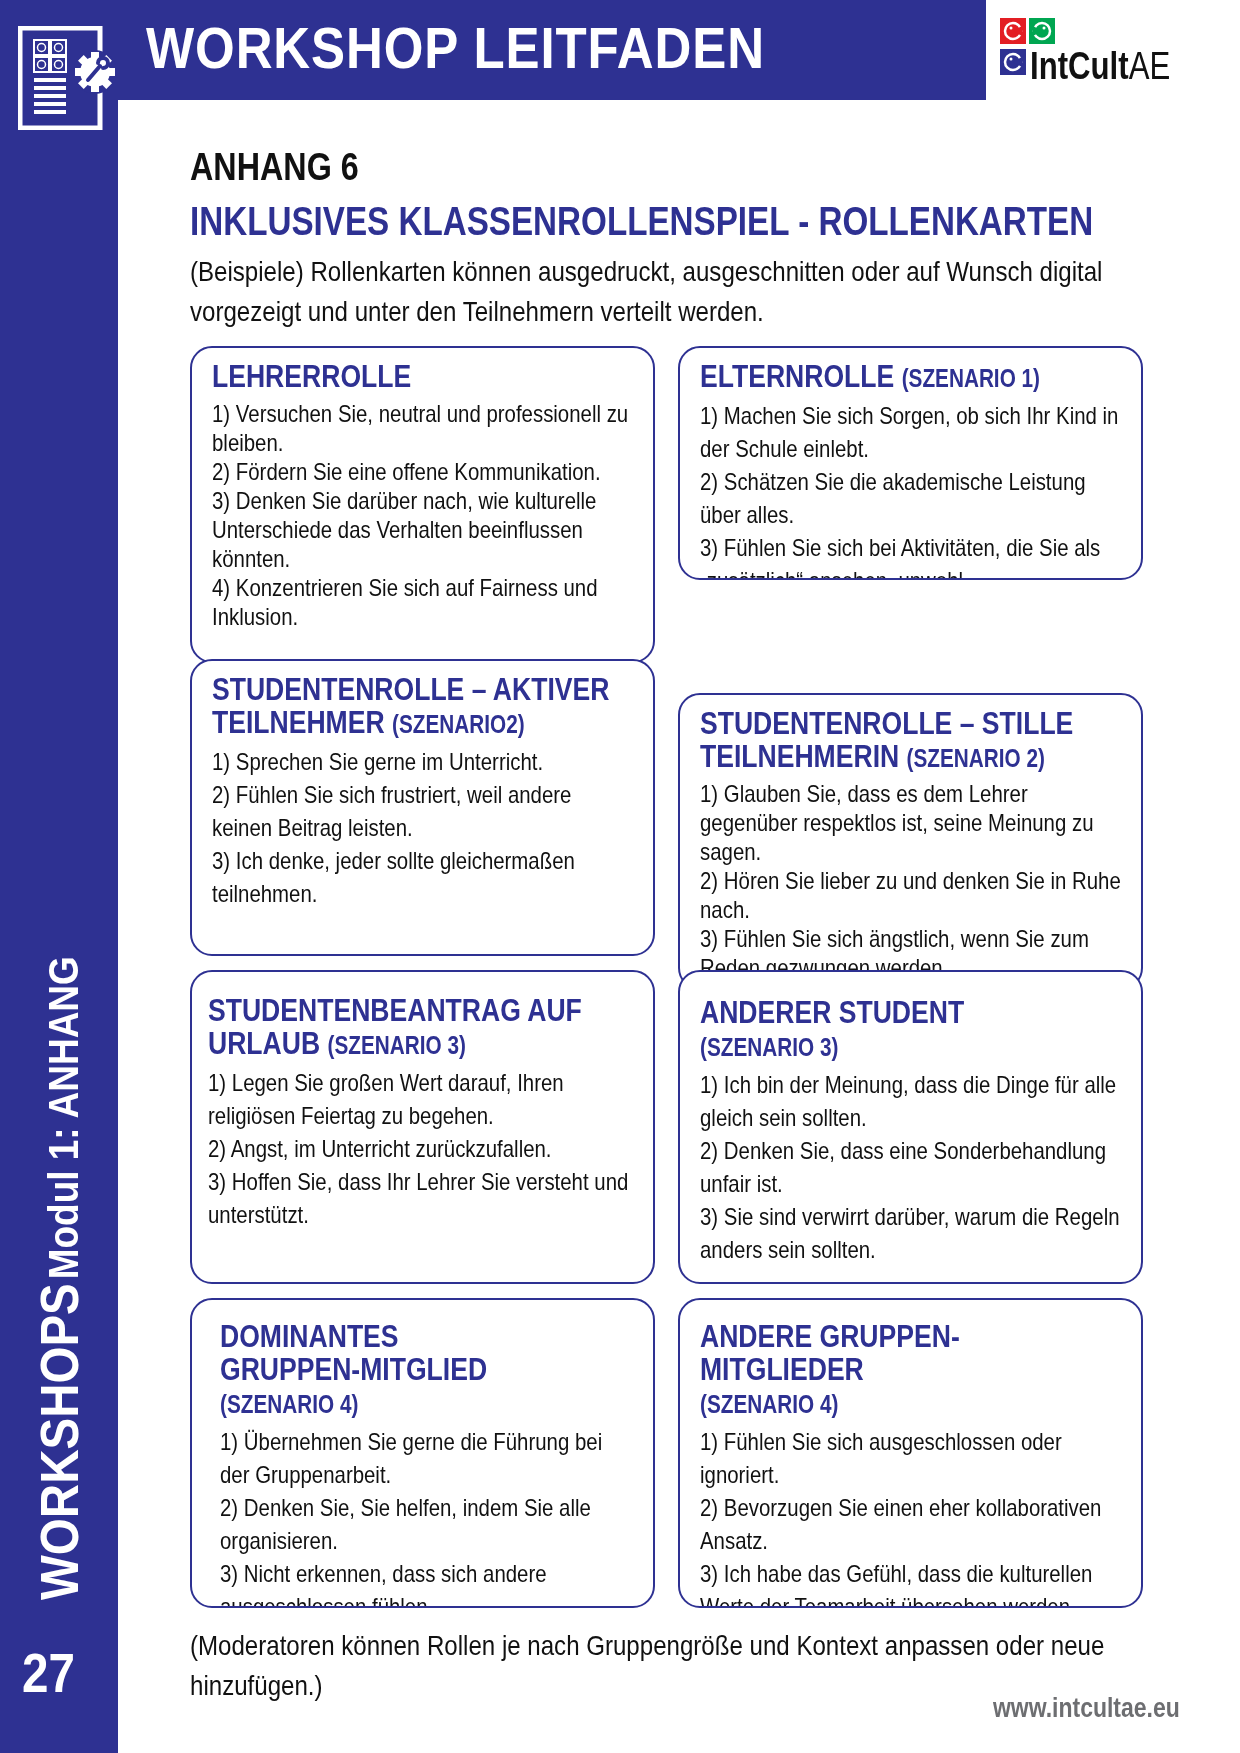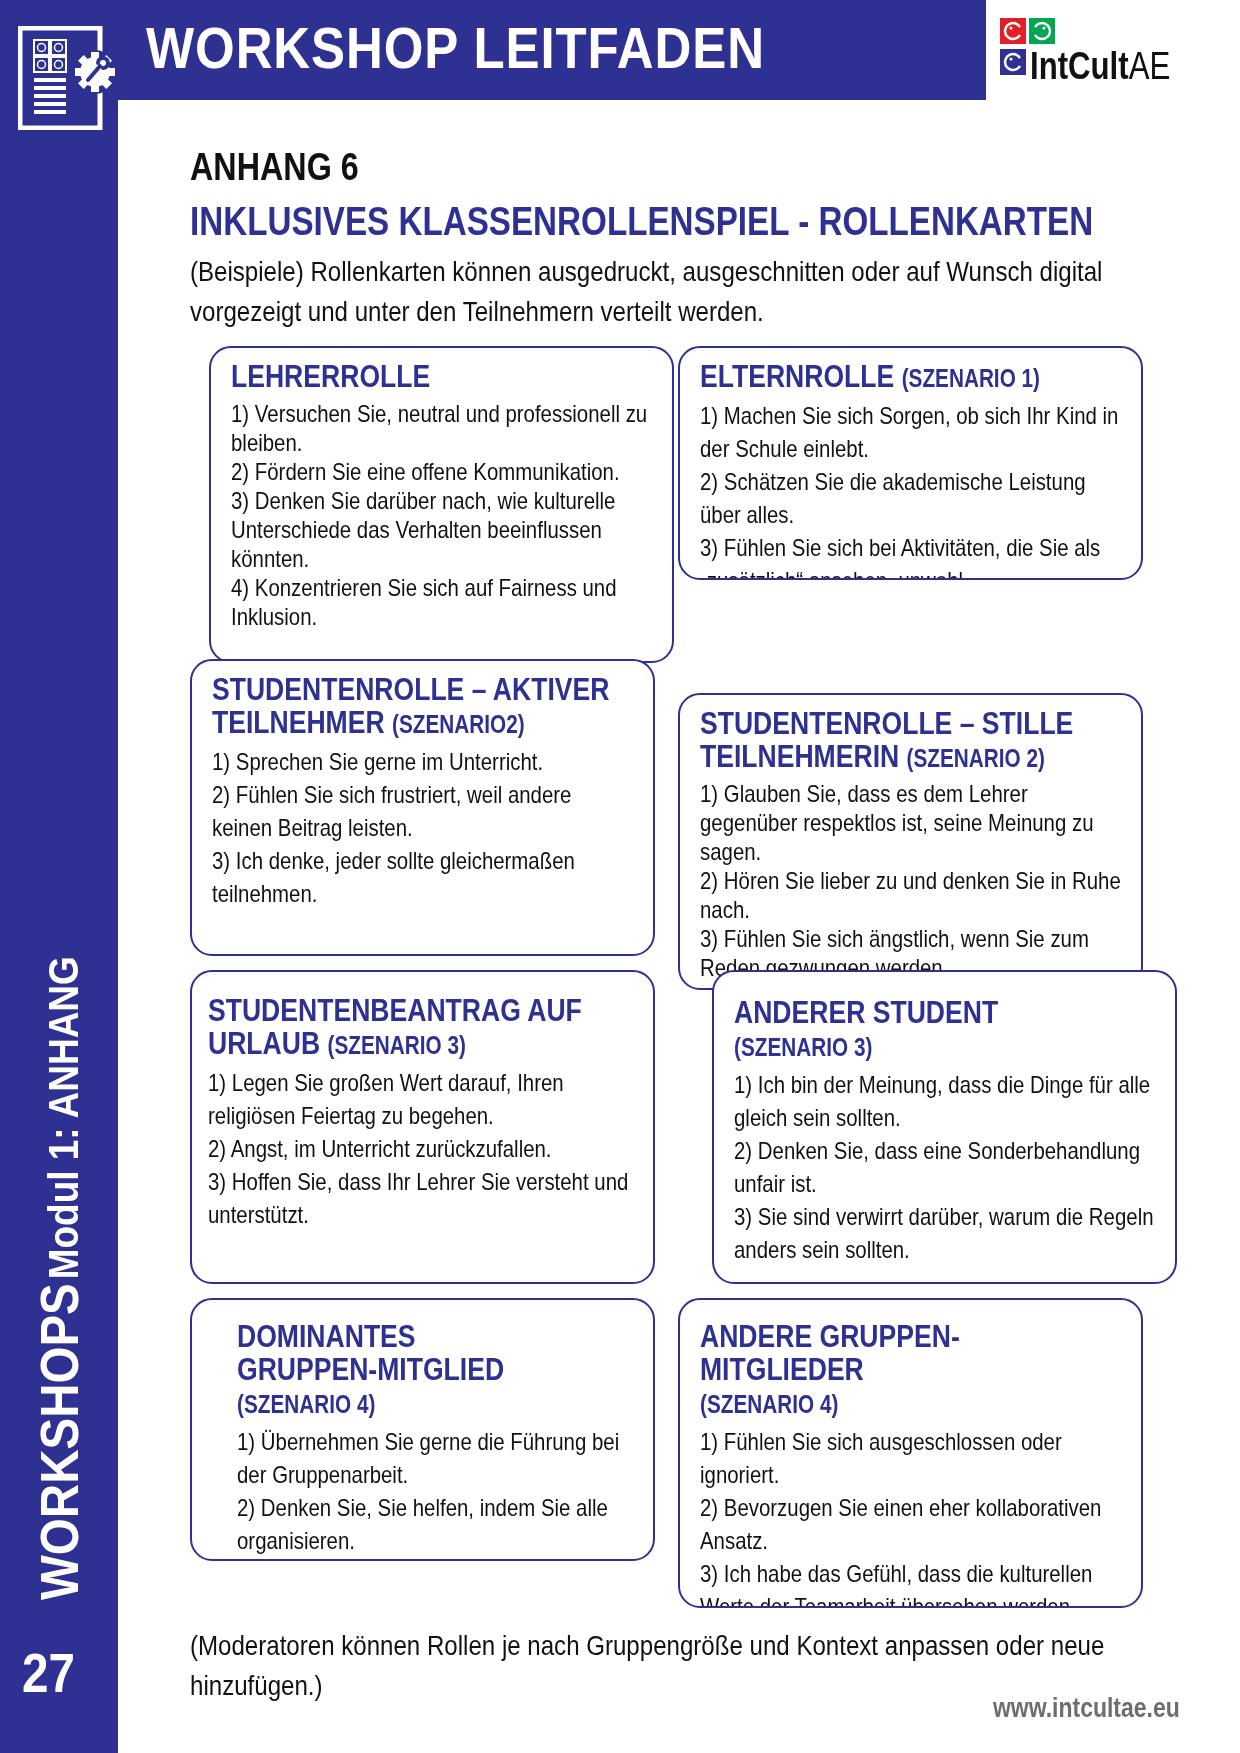--- a/index.html
+++ b/index.html
@@ -147,21 +147,21 @@
   </span>
 </div>
 <div class="page-number">27</div>
 
 <div class="content">
   <span class="annex-label">ANHANG 6</span>
   <span class="main-title">INKLUSIVES KLASSENROLLENSPIEL - ROLLENKARTEN</span>
   <p class="intro">(Beispiele) Rollenkarten können ausgedruckt, ausgeschnitten oder auf Wunsch digital vorgezeigt und unter den Teilnehmern verteilt werden.</p>
 </div>
 
-<div class="card" style="left:190px;top:346px;width:465px;height:317px;margin-left:19px;">
+<div class="card" style="left:190px;top:346px;width:465px;height:317px;">
   <div class="card-title"><span>LEHRERROLLE</span> <span class="scen"></span></div>
   <div class="card-items tight">
     <div class="card-item">1) Versuchen Sie, neutral und professionell zu bleiben.</div>
     <div class="card-item">2) Fördern Sie eine offene Kommunikation.</div>
     <div class="card-item">3) Denken Sie darüber nach, wie kulturelle Unterschiede das Verhalten beeinflussen könnten.</div>
     <div class="card-item">4) Konzentrieren Sie sich auf Fairness und Inklusion.</div>
   </div>
 </div>
 
 <div class="card" style="left:678px;top:346px;width:465px;height:234px;">
@@ -193,30 +193,30 @@
 
 <div class="card" style="left:190px;top:970px;width:465px;height:314px;padding-left:16px;padding-top:22px;">
   <div class="card-title"><span>STUDENTENBEANTRAG AUF URLAUB</span> <span class="scen">(SZENARIO 3)</span></div>
   <div class="card-items">
     <div class="card-item">1) Legen Sie großen Wert darauf, Ihren religiösen Feiertag zu begehen.</div>
     <div class="card-item">2) Angst, im Unterricht zurückzufallen.</div>
     <div class="card-item">3) Hoffen Sie, dass Ihr Lehrer Sie versteht und unterstützt.</div>
   </div>
 </div>
 
-<div class="card" style="left:712px;top:970px;width:465px;height:314px;padding-top:24px;">
+<div class="card" style="left:678px;top:970px;width:465px;height:314px;padding-top:24px;">
   <div class="card-title" style="width:80%;"><span>ANDERER STUDENT</span><br><span class="scen">(SZENARIO 3)</span></div>
   <div class="card-items">
     <div class="card-item">1) Ich bin der Meinung, dass die Dinge für alle gleich sein sollten.</div>
     <div class="card-item">2) Denken Sie, dass eine Sonderbehandlung unfair ist.</div>
     <div class="card-item">3) Sie sind verwirrt darüber, warum die Regeln anders sein sollten.</div>
   </div>
 </div>
 
-<div class="card" style="left:190px;top:1298px;width:465px;height:263px;padding-left:45px;padding-top:20px;">
+<div class="card" style="left:190px;top:1298px;width:465px;height:310px;padding-left:28px;padding-top:20px;">
   <div class="card-title" style="width:82%;"><span>DOMINANTES GRUPPEN-MITGLIED</span> <span class="scen">(SZENARIO 4)</span></div>
   <div class="card-items">
     <div class="card-item">1) Übernehmen Sie gerne die Führung bei der Gruppenarbeit.</div>
     <div class="card-item">2) Denken Sie, Sie helfen, indem Sie alle organisieren.</div>
     <div class="card-item">3) Nicht erkennen, dass sich andere ausgeschlossen fühlen.</div>
   </div>
 </div>
 
 <div class="card" style="left:678px;top:1298px;width:465px;height:310px;padding-top:20px;">
   <div class="card-title" style="width:80%;"><span>ANDERE GRUPPEN-MITGLIEDER</span> <span class="scen">(SZENARIO 4)</span></div>

